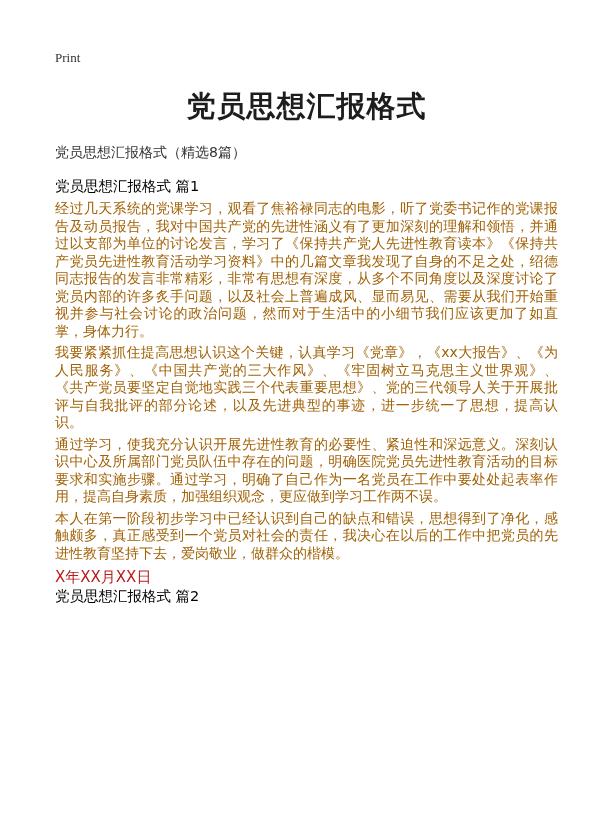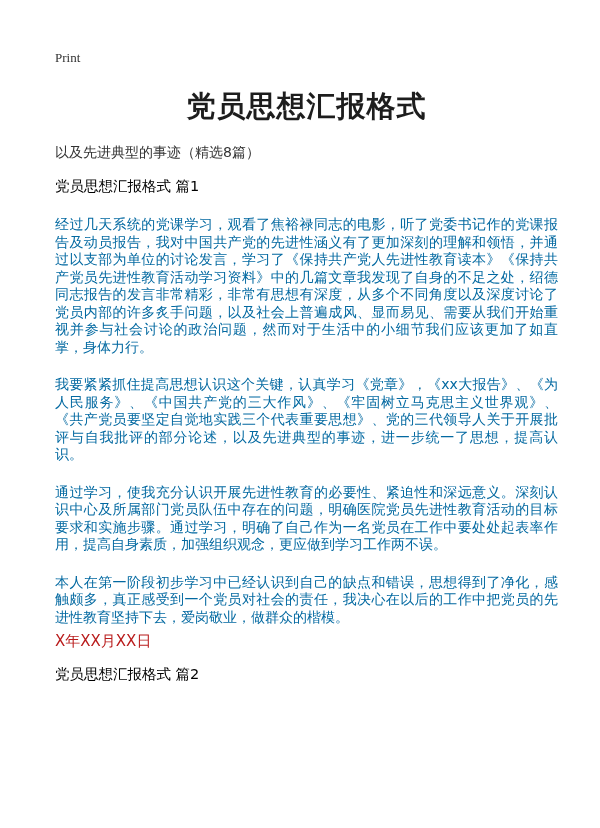--- a/index.html
+++ b/index.html
@@ -44,45 +44,45 @@
     font-size: 14.5px;
     font-weight: normal;
     color: #000000;
   }
   .salutation {
     margin-top: 13px;
     font-size: 14px;
     color: #333333;
   }
   .body-para {
-    margin: 20px 0 0 0;
+    margin: 4px 0 0 0;
     font-size: 14px;
     line-height: 17.5px;
     text-align: justify;
-    color: #0369a1;
+    color: #a16207;
   }
   .date-line {
     margin-top: 6px;
     font-size: 15px;
     color: #b91c1c;
   }
   .section2-heading {
-    margin-top: 14px;
+    margin-top: 0;
   }
 </style>
 </head>
 <body>
 
 <div class="page">
 
   <a class="print-link">Print</a>
 
   <h1 class="doc-title">党员思想汇报格式</h1>
 
-  <div class="doc-subtitle">以及先进典型的事迹（精选8篇）</div>
+  <div class="doc-subtitle">党员思想汇报格式（精选8篇）</div>
 
   <h2 class="section-heading">党员思想汇报格式 篇1</h2>
 
 
   <p class="body-para">经过几天系统的党课学习，观看了焦裕禄同志的电影，听了党委书记作的党课报告及动员报告，我对中国共产党的先进性涵义有了更加深刻的理解和领悟，并通过以支部为单位的讨论发言，学习了《保持共产党人先进性教育读本》《保持共产党员先进性教育活动学习资料》中的几篇文章我发现了自身的不足之处，绍德同志报告的发言非常精彩，非常有思想有深度，从多个不同角度以及深度讨论了党员内部的许多炙手问题，以及社会上普遍成风、显而易见、需要从我们开始重视并参与社会讨论的政治问题，然而对于生活中的小细节我们应该更加了如直掌，身体力行。</p>
 
 
   <p class="body-para">我要紧紧抓住提高思想认识这个关键，认真学习《党章》，《xx大报告》、《为人民服务》、《中国共产党的三大作风》、《牢固树立马克思主义世界观》、《共产党员要坚定自觉地实践三个代表重要思想》、党的三代领导人关于开展批评与自我批评的部分论述，以及先进典型的事迹，进一步统一了思想，提高认识。</p>
 
   <p class="body-para">通过学习，使我充分认识开展先进性教育的必要性、紧迫性和深远意义。深刻认识中心及所属部门党员队伍中存在的问题，明确医院党员先进性教育活动的目标要求和实施步骤。通过学习，明确了自己作为一名党员在工作中要处处起表率作用，提高自身素质，加强组织观念，更应做到学习工作两不误。</p>

